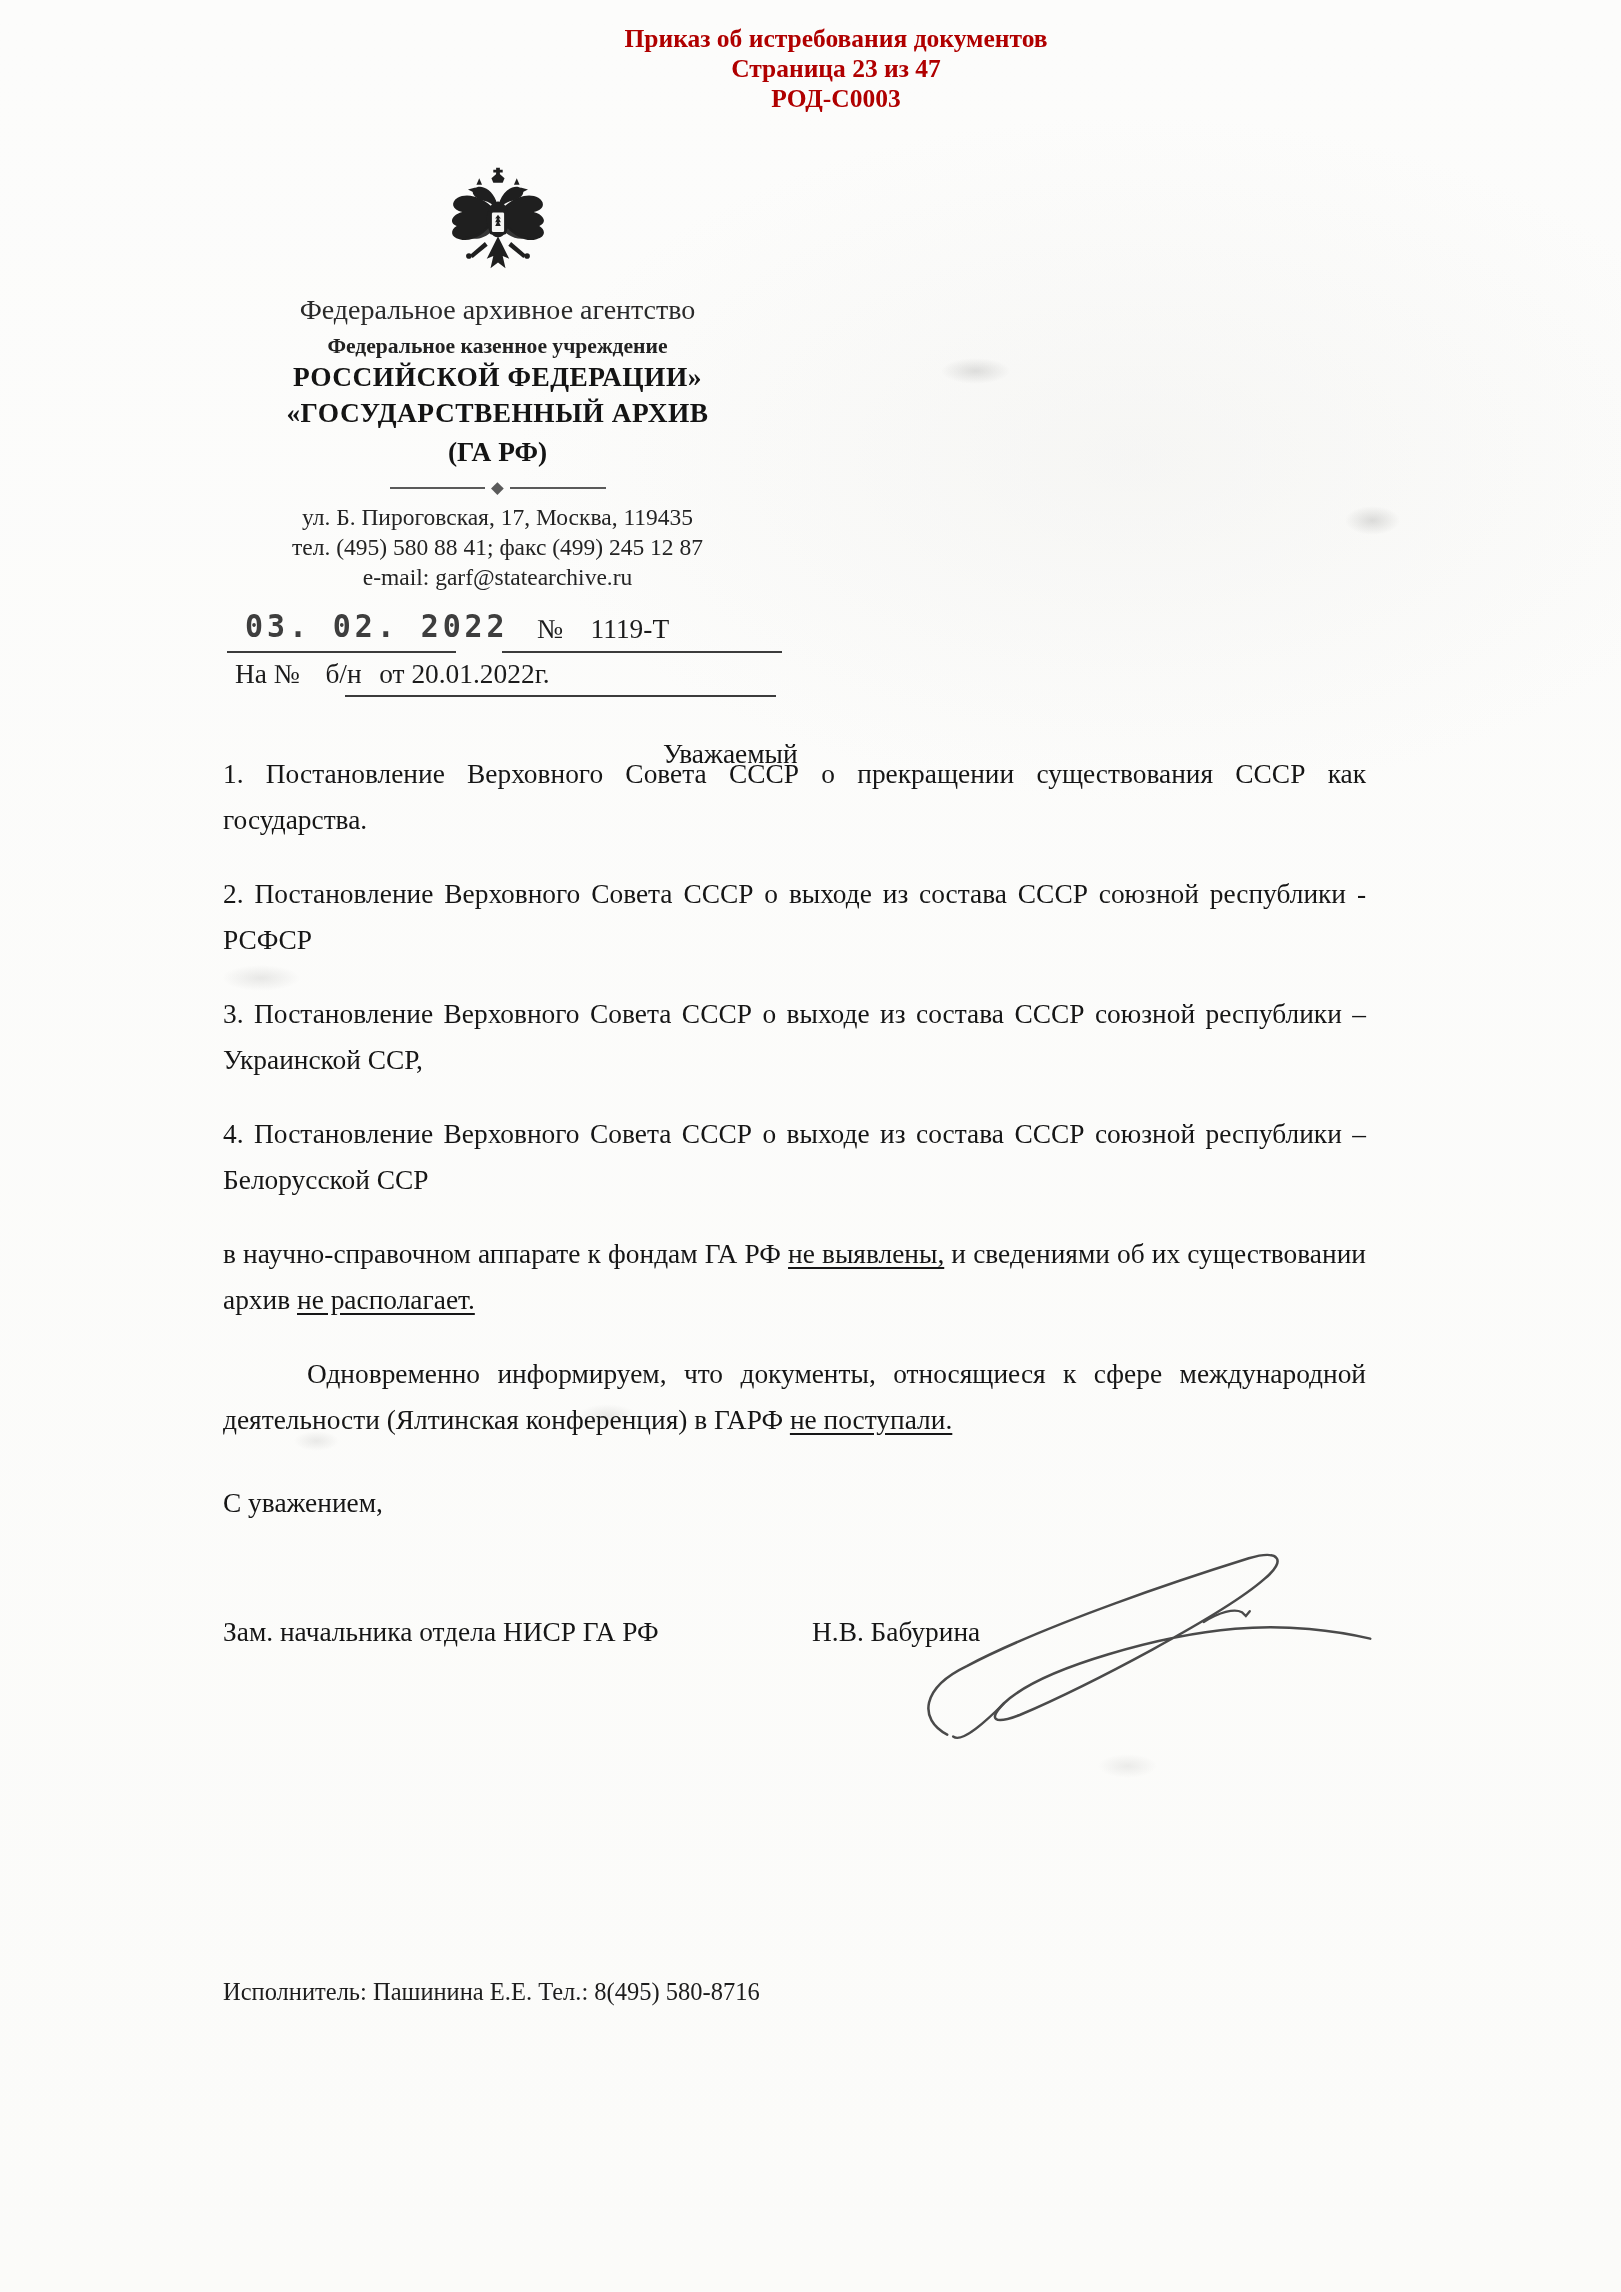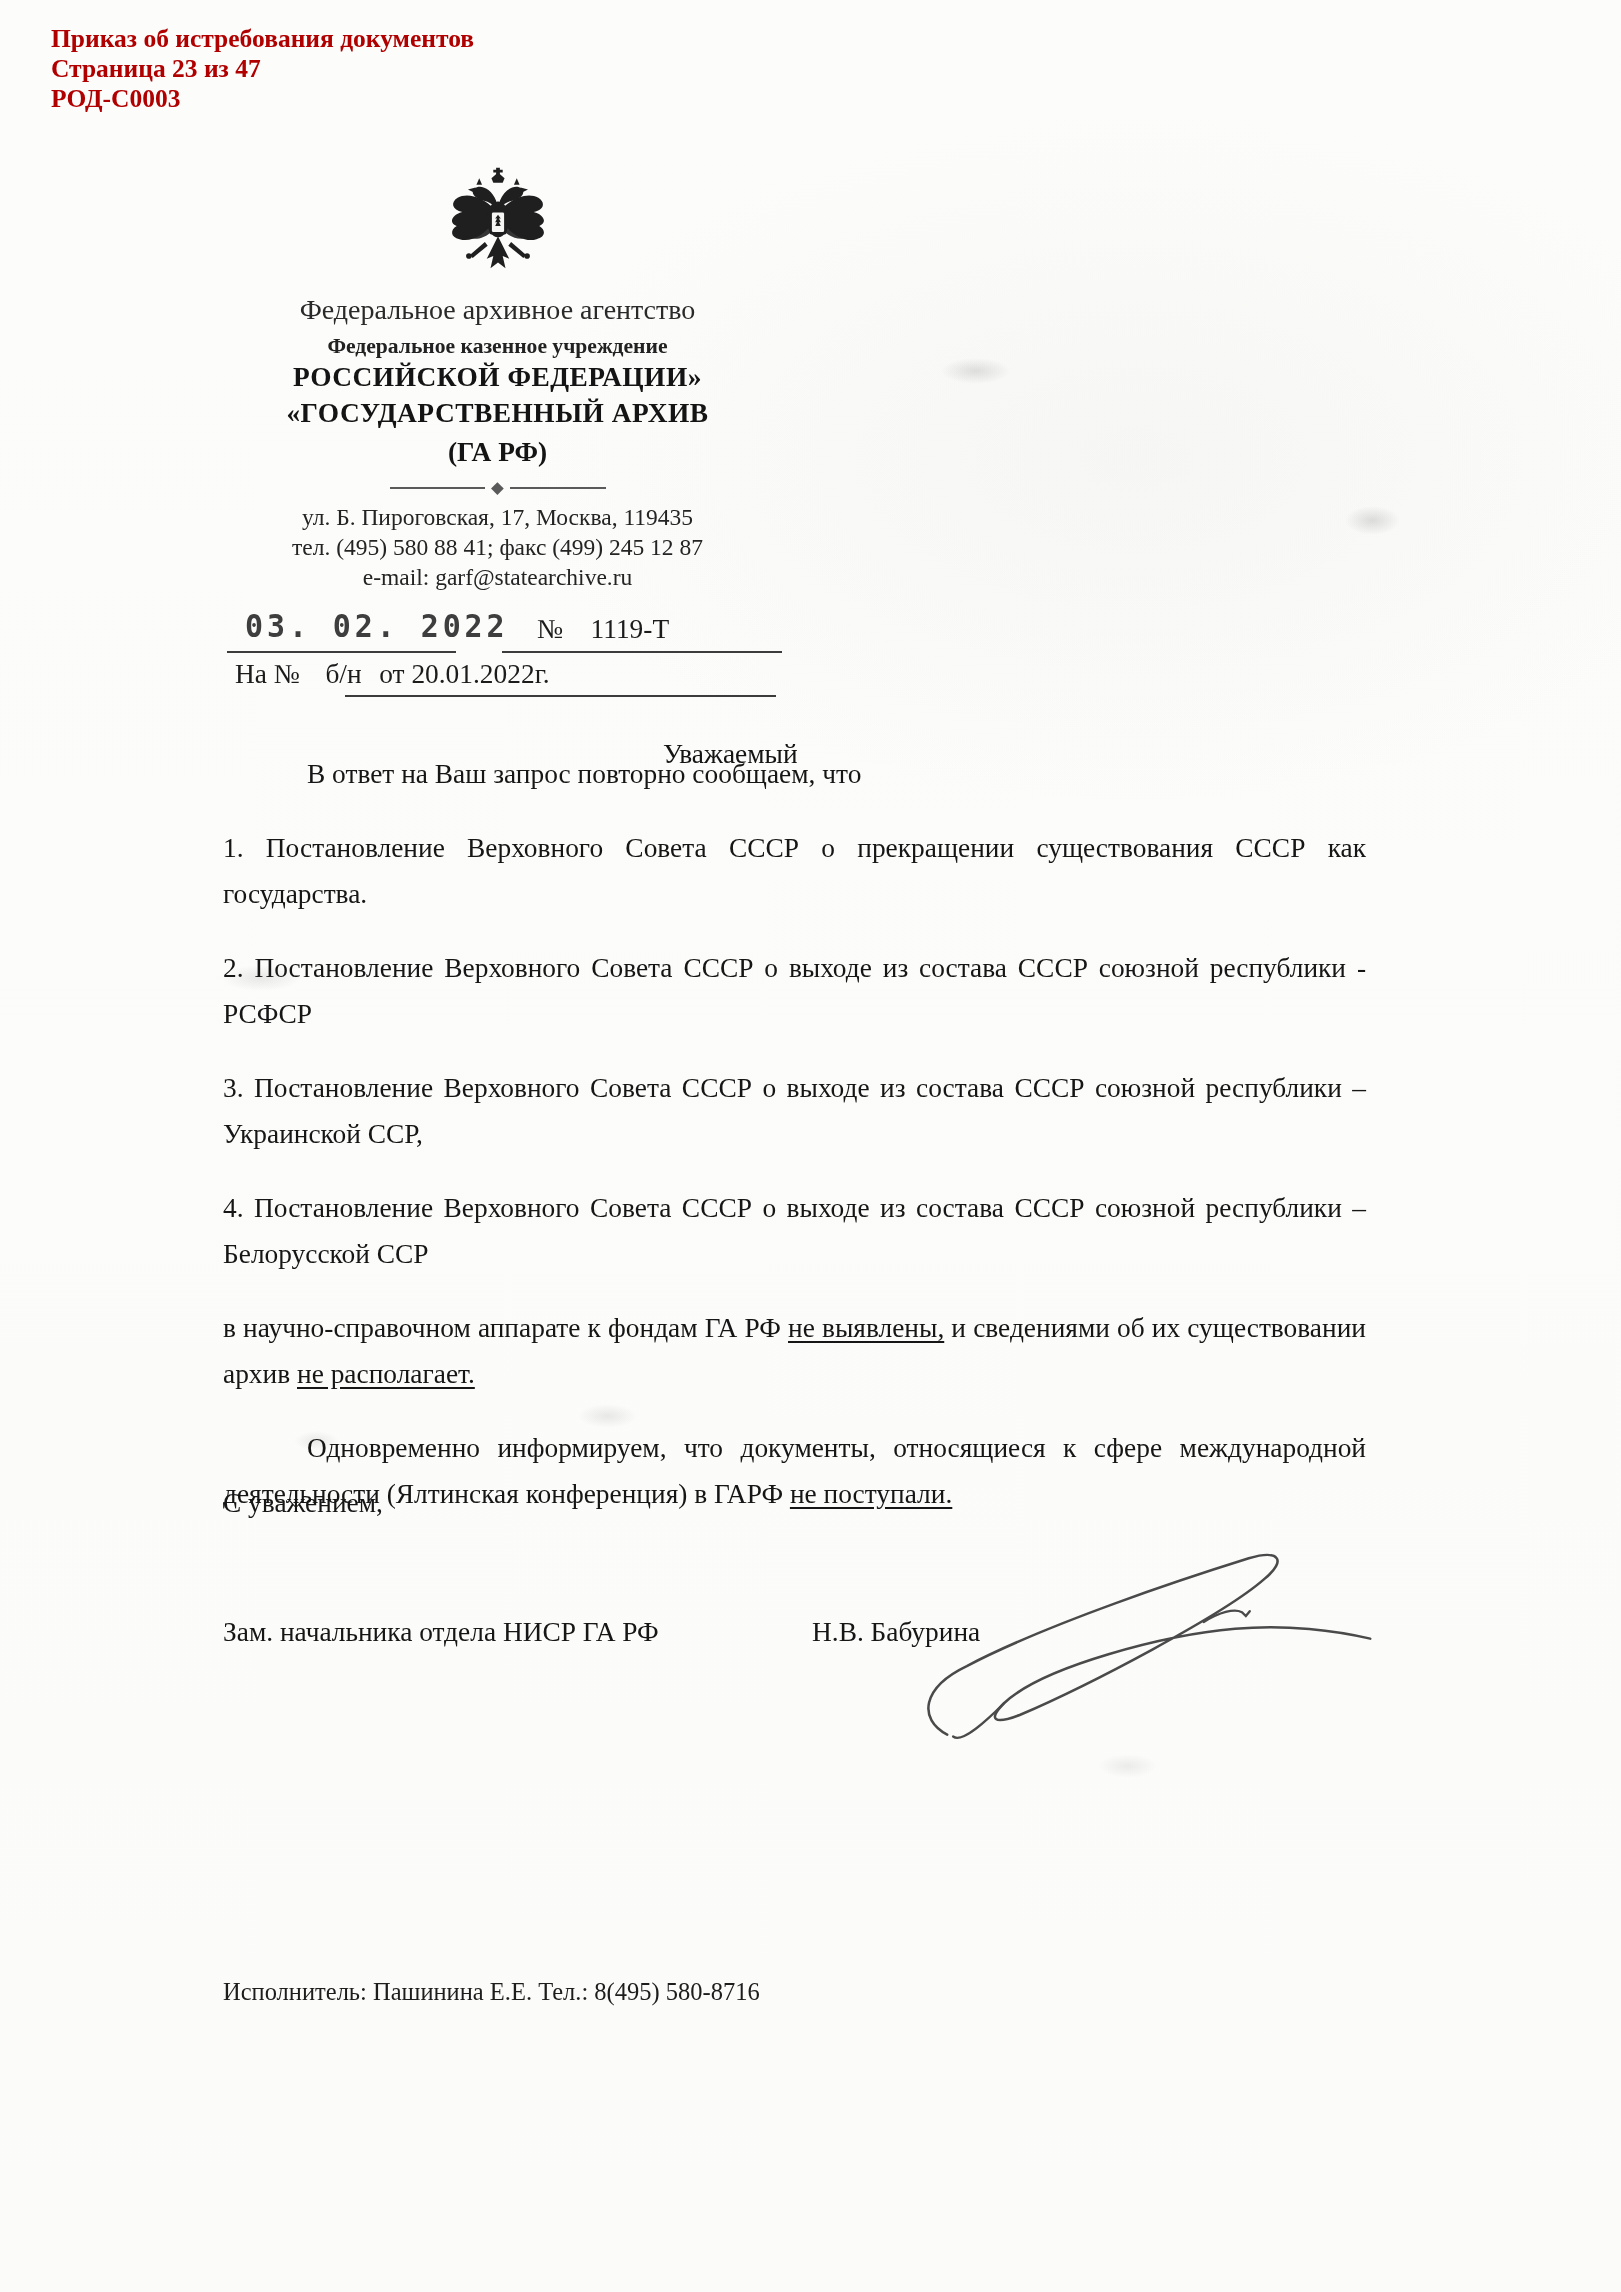--- a/index.html
+++ b/index.html
@@ -12,21 +12,21 @@
   }
   .page{position:absolute;inset:0;
     background:
       radial-gradient(ellipse 882px 490px at 70% 20%, rgba(235,235,232,.35), transparent 70%),
       linear-gradient(180deg,#fcfcfb 0%,#fbfbf9 100%);
   }
   .smudge{position:absolute;border-radius:50%;pointer-events:none;}
   
   .red-header{
     position:absolute;top:23.5px;left:0;width:100%;
-    padding-left:51px;box-sizing:border-box;
+    text-align:center;padding-left:51px;box-sizing:border-box;
     font-weight:bold;font-size:25.5px;line-height:30px;
   }
   
   .letterhead{
     position:absolute;left:165px;top:165px;width:665px;text-align:center;
   }
   .emblem{display:block;margin:0 auto 5.9px auto;}
   .lh-agency{font-size:28px;line-height:33px;color:#2a2a2a;}
   .lh-type{font-size:21.6px;font-weight:bold;margin-top:7.8px;line-height:25.5px;color:#222;}
   .lh-name{font-size:27.4px;font-weight:bold;line-height:36px;letter-spacing:0.5px;color:#141414;}
@@ -140,21 +140,20 @@
   <div class="rule-line" data-name="date-underline" style="left:227px;top:651px;width:229px;"></div>
   <div class="rule-line" data-name="number-underline" style="left:502px;top:651px;width:280px;"></div>
   <div class="reply-line" data-name="reply-reference-line">
     <span data-name="reply-label">На №</span><span class="gap1" data-name="reply-number">б/н</span><span class="gap2" data-name="reply-date">от 20.01.2022г.</span>
   </div>
   <div class="rule-line" data-name="reply-underline" style="left:345px;top:695px;width:431px;"></div>
 
   <div class="salutation" data-name="salutation">Уважаемый</div>
 
   <div class="content" data-name="letter-body">
-    <p class="indent" data-name="intro-paragraph">В ответ на Ваш запрос повторно сообщаем, что</p>
     <p class="just" data-name="list-item">1. Постановление Верховного Совета СССР о прекращении существования СССР как государства.</p>
     <p class="just" data-name="list-item">2. Постановление Верховного Совета СССР о выходе из состава СССР союзной республики - РСФСР</p>
     <p class="just" data-name="list-item">3. Постановление Верховного Совета СССР о выходе из состава СССР союзной республики – Украинской ССР,</p>
     <p class="just" data-name="list-item">4. Постановление Верховного Совета СССР о выходе из состава СССР союзной республики – Белорусской ССР</p>
     <p class="just" data-name="conclusion-paragraph"><span data-name="conclusion-text">в научно-справочном аппарате к  фондам ГА РФ </span><u data-name="underlined-phrase">не выявлены,</u><span data-name="conclusion-text">  и сведениями об их существовании архив </span><u data-name="underlined-phrase">не располагает.</u></p>
     <p class="just indent" data-name="additional-paragraph"><span data-name="additional-text">Одновременно информируем, что документы, относящиеся к сфере международной деятельности (Ялтинская конференция) в ГАРФ </span><u data-name="underlined-phrase">не поступали.</u></p>
   </div>
 
   <div class="closing" data-name="closing-phrase">С уважением,</div>
   <div class="sig-position" data-name="signer-position">Зам. начальника отдела НИСР ГА РФ</div>

